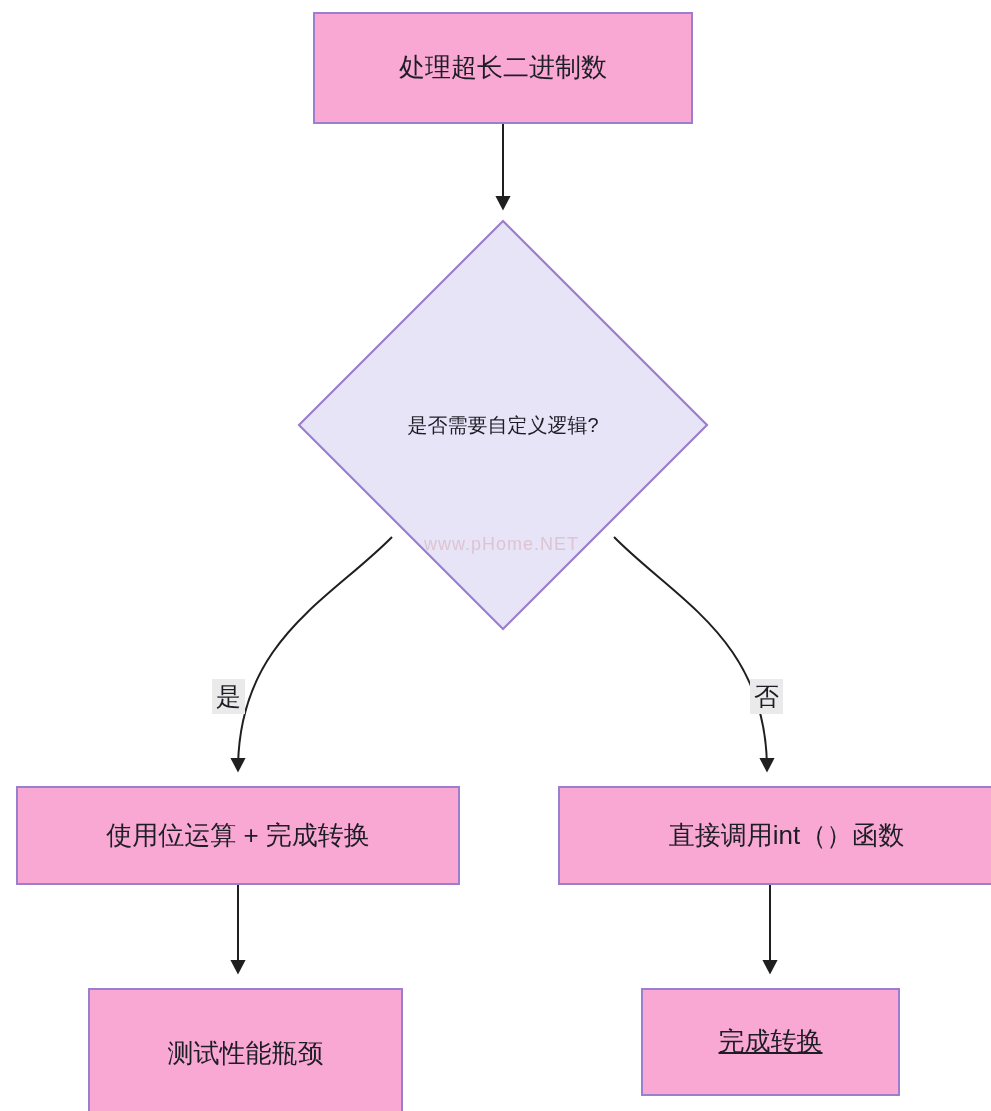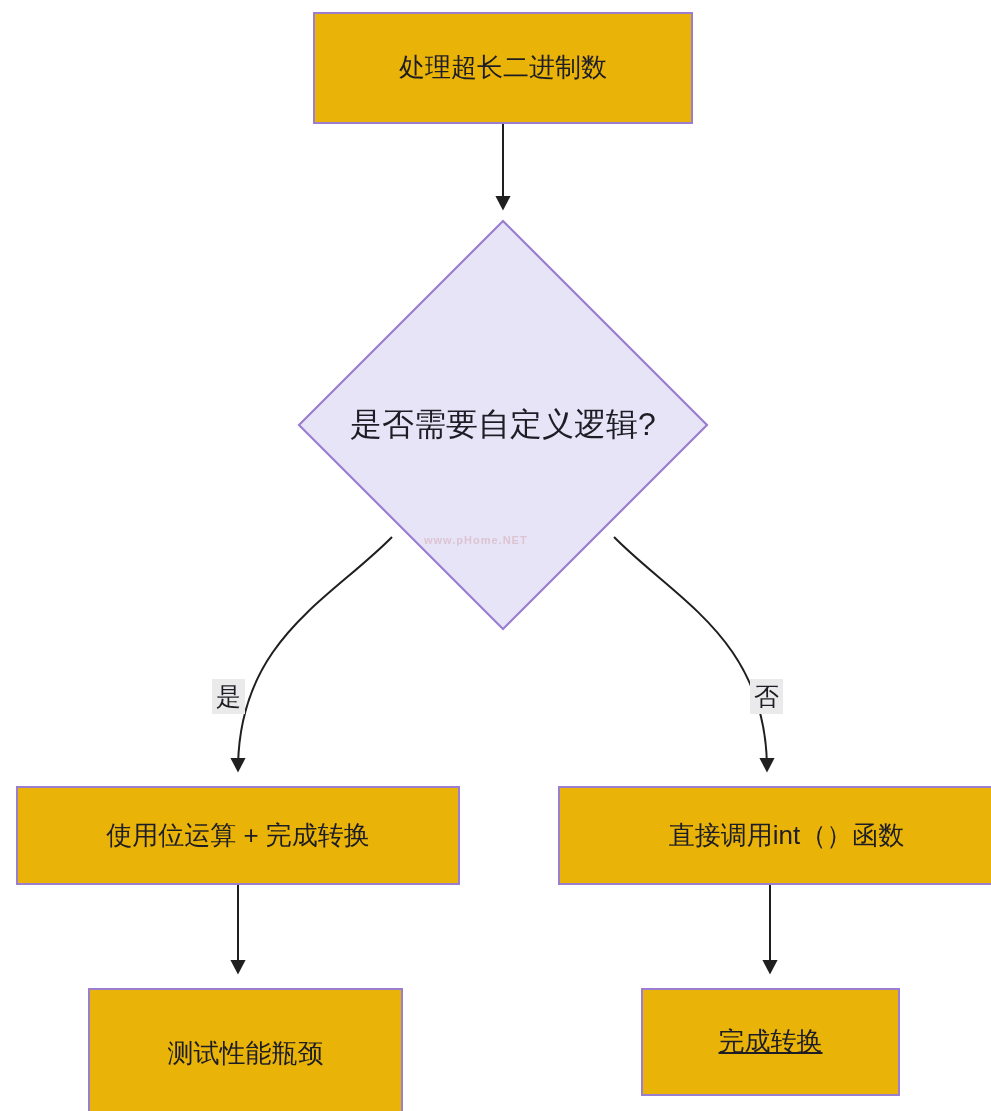--- a/index.html
+++ b/index.html
@@ -24,21 +24,21 @@
     width: 991px;
     height: 1111px;
     pointer-events: none;
   }
   .node {
     position: absolute;
     box-sizing: border-box;
     display: flex;
     align-items: center;
     justify-content: center;
-    background: #eab308;
+    background: #f9a8d4;
     border: 2px solid #9a7ed0;
     color: #1d1d25;
     font-size: 26px;
     line-height: 1.2;
     text-align: center;
     white-space: nowrap;
   }
   .node-label {
     display: block;
   }
@@ -66,21 +66,21 @@
   }
   #node-decision .diamond-text {
     position: absolute;
     left: 0;
     top: 0;
     width: 100%;
     height: 100%;
     display: flex;
     align-items: center;
     justify-content: center;
-    font-size: 32px;
+    font-size: 20px;
     color: #1d1d25;
     white-space: nowrap;
   }
 
   
   .edge-label {
     position: absolute;
     background: #eaeaea;
     color: #1d1d25;
     font-size: 25px;
@@ -89,23 +89,23 @@
     white-space: nowrap;
   }
   #edge-label-yes { left: 212px; top: 679px; }
   #edge-label-no  { left: 750px; top: 679px; }
 
   
   #watermark {
     position: absolute;
     left: 424px;
     top: 534px;
-    font-size: 11px;
+    font-size: 18px;
     letter-spacing: 1px;
-    font-weight: bold;
+    font-weight: normal;
     color: rgba(214, 170, 178, 0.55);
     white-space: nowrap;
     pointer-events: none;
   }
 </style>
 </head>
 <body>
 
 <div id="flowchart-canvas">
 

